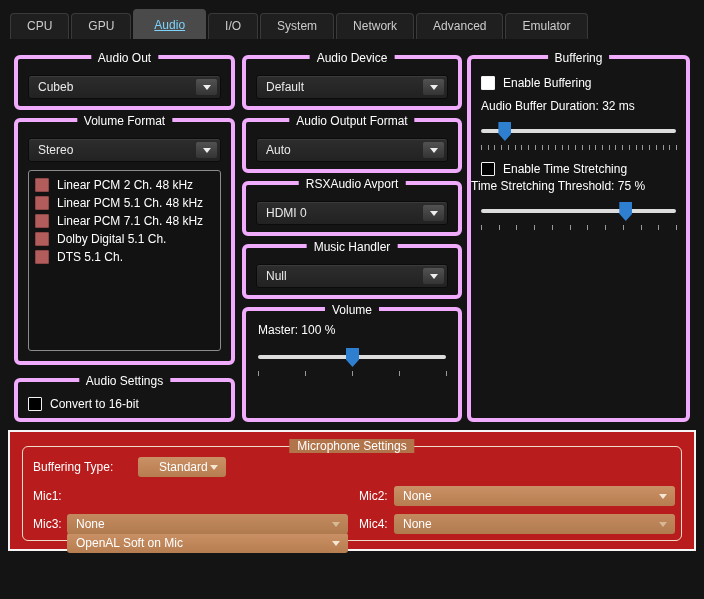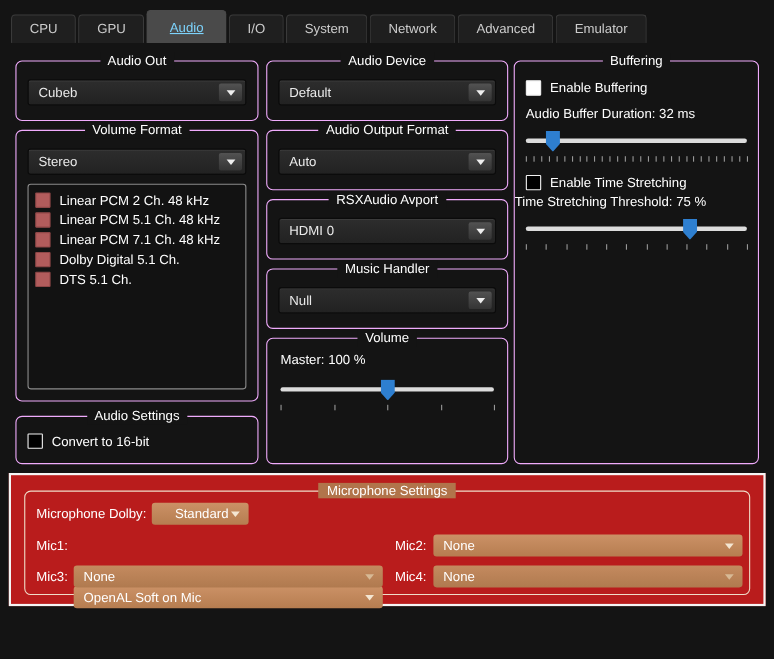--- a/index.html
+++ b/index.html
@@ -18,21 +18,21 @@
     margin-right:2px; white-space:nowrap; cursor:default;
   }
   .tab.active {
     background:#4a4a4a; border-color:#4a4a4a; color:#7dd3fc;
     padding:8px 20px 7px 20px;
     text-decoration:underline;
   }
 
   
   .group {
-    position:absolute; border:1px solid #f0abfc; border-radius:6px;
+    position:absolute; border:4px solid #f0abfc; border-radius:6px;
   }
   .group-title {
     position:absolute; top:-8px; left:50%; transform:translateX(-50%);
     background:#141414; padding:0 7px; white-space:nowrap; color:#fff;
     line-height:15px;
   }
 
   
   .combo {
     position:absolute; height:24px; border-radius:3px;
@@ -290,21 +290,21 @@
         <span style="left: 81.8182%;"></span>
         <span style="left: 90.9091%;"></span>
         <span style="left: 100%;"></span>
       </div>
   </div>
 
   <div class="mic-section">
     <div class="mic-group"></div>
     <span class="mic-title">Microphone Settings</span>
 
-    <span class="lbl" style="left:23px; top:28px;">Microphone Dolby:</span>
+    <span class="lbl" style="left:23px; top:28px;">Buffering Type:</span>
     <div class="mic-combo" style="left:128px; top:25px; width:88px;padding-left:21px;">
       <span>Standard</span>
       <span class="mtri"></span>
     </div>
 
     <span class="lbl" style="left:23px; top:57px;">Mic1:</span>
     <div class="mic-combo" style="left:57px; top:54px; width:281px;margin-top:47px;">
       <span>OpenAL Soft on Mic</span>
       <span class="mtri"></span>
     </div>

